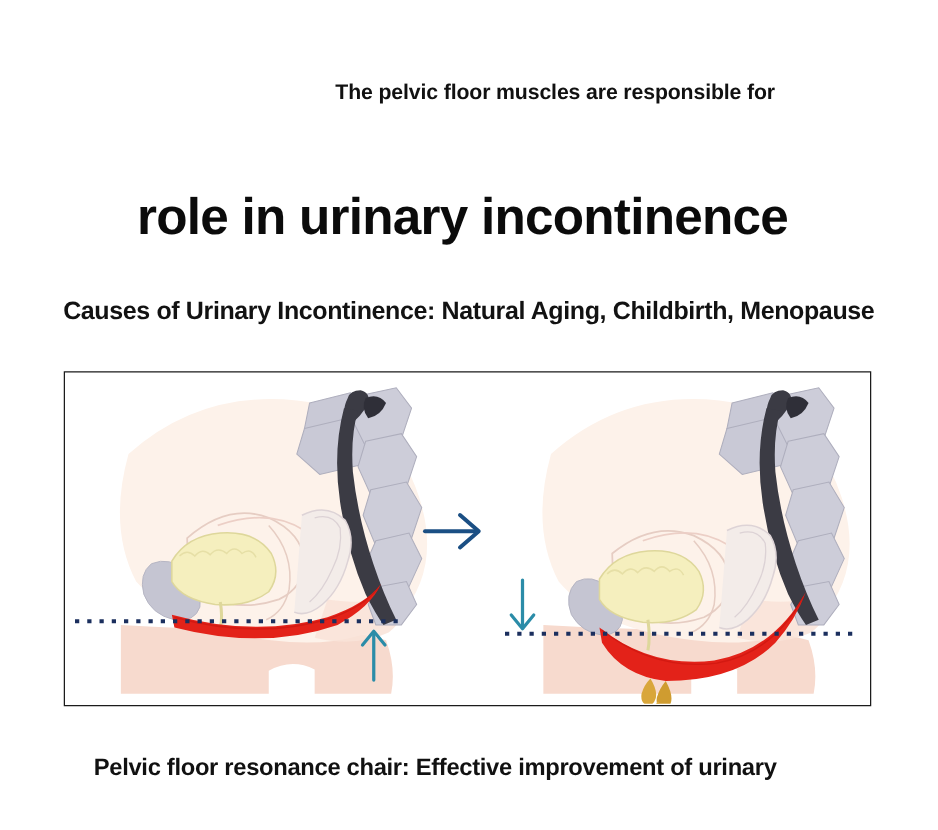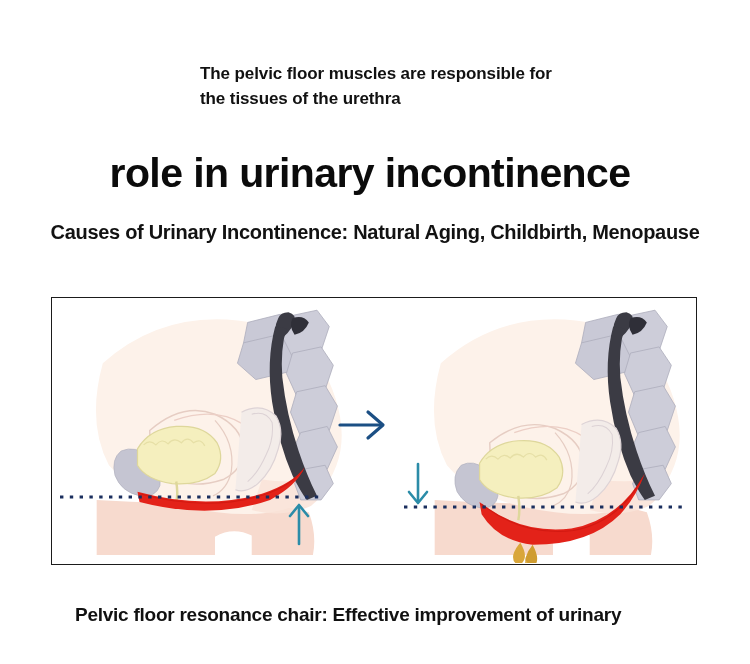--- a/index.html
+++ b/index.html
@@ -21,39 +21,39 @@
     position: absolute;
     left: 200px;
     top: 62px;
     width: 420px;
     font-size: 17px;
     font-weight: bold;
     line-height: 1.45;
     letter-spacing: -0.1px;
     color: #111111;
   }
-  #intro-text .line { display: block; }
+  #intro-text .line { display: block; text-align: right; }
 
   #main-headline {
     position: absolute;
     left: 0;
     top: 150px;
     width: 740px;
     text-align: center;
     font-size: 41px;
     font-weight: bold;
     letter-spacing: -0.6px;
     color: #0b0b0b;
     white-space: nowrap;
   }
 
   #causes-line {
     position: absolute;
     left: 0;
-    top: 221px;
+    top: 238px;
     width: 750px;
     text-align: center;
     font-size: 20px;
     font-weight: bold;
     letter-spacing: -0.3px;
     color: #121212;
     white-space: nowrap;
   }
 
   
@@ -83,21 +83,20 @@
     color: #111111;
     margin-top: 23px;
   }
   #panel-caption .line { display: block; }
 </style>
 </head>
 <body>
 
 <div id="intro-text">
   <span class="line">The pelvic floor muscles are responsible for</span>
-  <span class="line">the tissues of the urethra</span>
 </div>
 
 <div id="main-headline">role in urinary incontinence</div>
 
 <div id="causes-line">Causes of Urinary Incontinence: Natural Aging, Childbirth, Menopause</div>
 
 <div id="illustration-panel">
   <svg width="643" height="265" viewBox="0 0 643 265" xmlns="http://www.w3.org/2000/svg">
     <defs>
 

